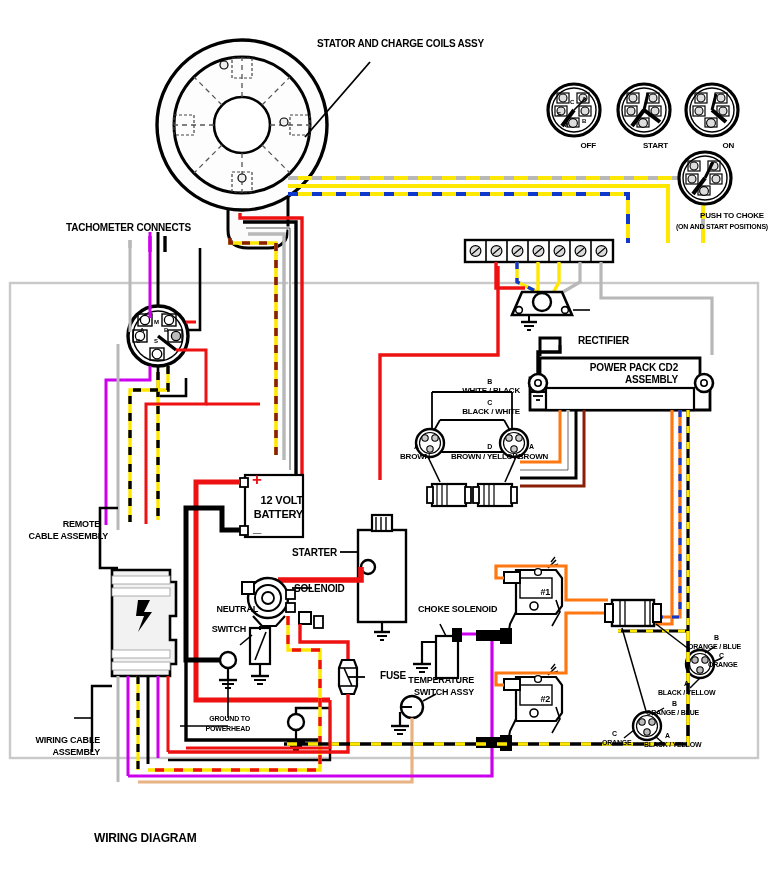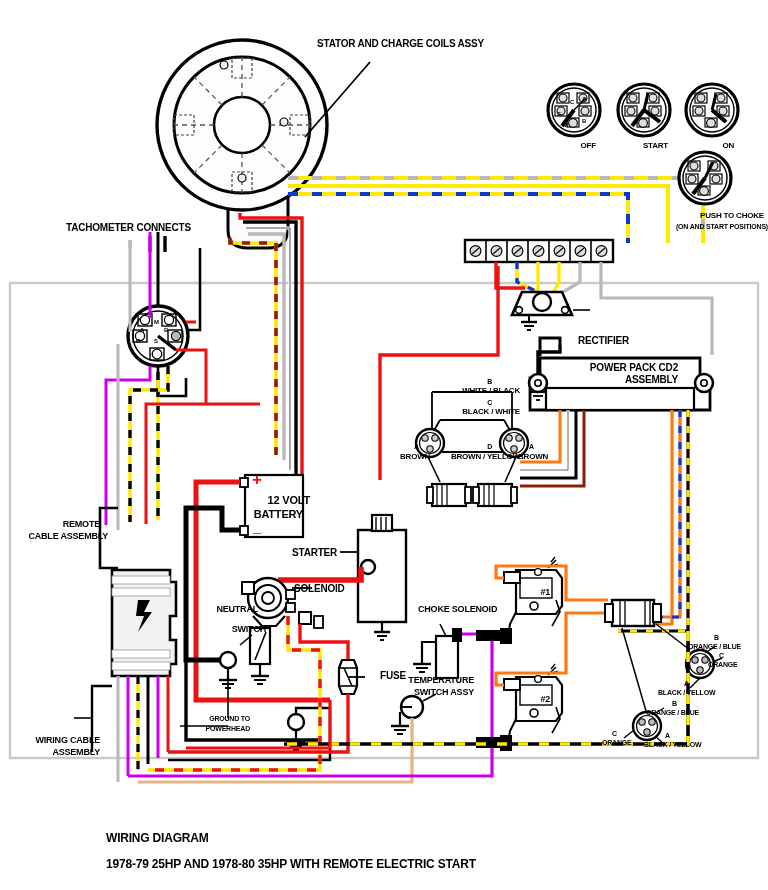--- a/index.html
+++ b/index.html
@@ -6,21 +6,21 @@
   body{width:768px;height:890px;font-family:"Liberation Sans",sans-serif;overflow:hidden;}
   #stage{position:relative;width:768px;height:890px;}
   svg#diagram{position:absolute;left:0;top:0;width:768px;height:890px;}
   .lbl{position:absolute;font-weight:bold;color:#000;letter-spacing:-0.2px;line-height:1.12;}
   .t10{font-size:10px;}
   .t9{font-size:9px;}
   .t8{font-size:8px;}
   .t7{font-size:7px;}
   .t6{font-size:6px;}
   .t11{font-size:11px;}
-  .t12{font-size:12px;margin-left:12px;}
+  .t12{font-size:12px;}
   .ctr{text-align:right;}
 </style>
 </head>
 <body>
 
 <div id="stage">
 
 <svg id="diagram" viewBox="0 0 768 890">
   <defs>
     <g id="switchdial">
@@ -502,30 +502,30 @@
 
 <div class="lbl t10" style="left:317px;top:38px;">STATOR AND CHARGE COILS ASSY</div>
 
 <div class="lbl t10" style="left:66px;top:222px;">TACHOMETER CONNECTS</div>
 
 <div class="lbl t10" style="left:578px;top:303px;margin-top:32px;">RECTIFIER</div>
 
 <div class="lbl t10 ctr" style="left:568px;top:362px;width:110px;">POWER PACK CD2</div>
 <div class="lbl t10 ctr" style="left:568px;top:374px;width:110px;">ASSEMBLY</div>
 
-<div class="lbl t11 ctr" style="left:254px;top:494px;width:56px;">12 VOLT</div>
+<div class="lbl t11 ctr" style="left:247px;top:494px;width:56px;">12 VOLT</div>
 <div class="lbl t11 ctr" style="left:247px;top:508px;width:56px;">BATTERY</div>
 <div class="lbl" style="left:252px;top:470px;font-size:17px;color:#ee1111;">+</div>
 <div class="lbl" style="left:253px;top:519px;font-size:15px;">_</div>
 
 <div class="lbl t10" style="left:292px;top:547px;">STARTER</div>
 <div class="lbl t10" style="left:294px;top:583px;">SOLENOID</div>
 
 <div class="lbl t9 ctr" style="left:196px;top:604px;width:62px;">NEUTRAL</div>
-<div class="lbl t9 ctr" style="left:204px;top:624px;width:62px;">SWITCH</div>
+<div class="lbl t9 ctr" style="left:184px;top:624px;width:62px;">SWITCH</div>
 
 <div class="lbl t7 ctr" style="left:186px;top:715px;width:64px;">GROUND TO</div>
 <div class="lbl t7 ctr" style="left:186px;top:725px;width:64px;">POWERHEAD</div>
 
 <div class="lbl t10" style="left:380px;top:670px;">FUSE</div>
 
 <div class="lbl t9 ctr" style="left:386px;top:675px;width:88px;">TEMPERATURE</div>
 <div class="lbl t9 ctr" style="left:386px;top:687px;width:88px;">SWITCH ASSY</div>
 
 <div class="lbl t9" style="left:418px;top:604px;">CHOKE SOLENOID</div>
@@ -577,15 +577,14 @@
 <div class="lbl t7" style="left:658px;top:689px;">BLACK / YELLOW</div>
 
 <div class="lbl t7" style="left:672px;top:700px;">B</div>
 <div class="lbl t7" style="left:646px;top:709px;">ORANGE / BLUE</div>
 <div class="lbl t7" style="left:612px;top:730px;">C</div>
 <div class="lbl t7" style="left:602px;top:739px;">ORANGE</div>
 <div class="lbl t7" style="left:665px;top:732px;">A</div>
 <div class="lbl t7" style="left:644px;top:741px;">BLACK / YELLOW</div>
 
 <div class="lbl t12" style="left:94px;top:832px;">WIRING DIAGRAM</div>
-<div class="lbl t12" style="left:94px;top:858px;">1978-79  25HP  AND 1978-80  35HP  WITH REMOTE ELECTRIC START</div>
 
 </div>
 
 </body></html>

